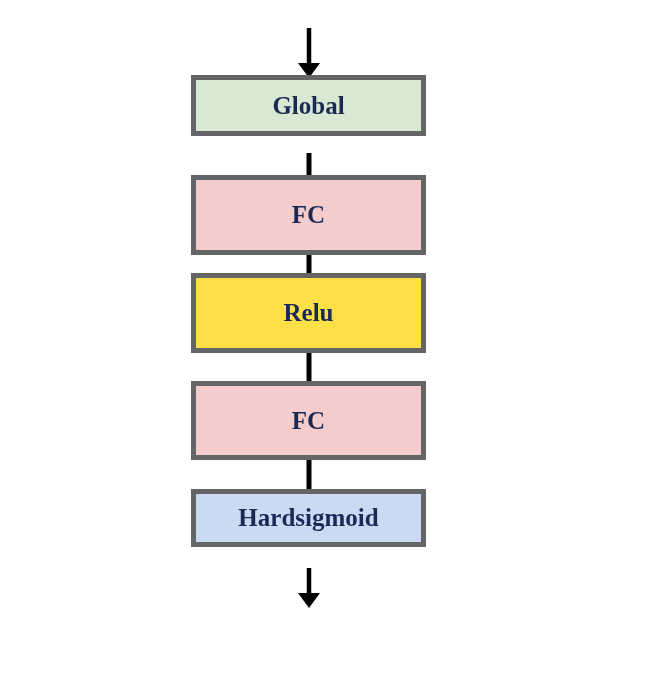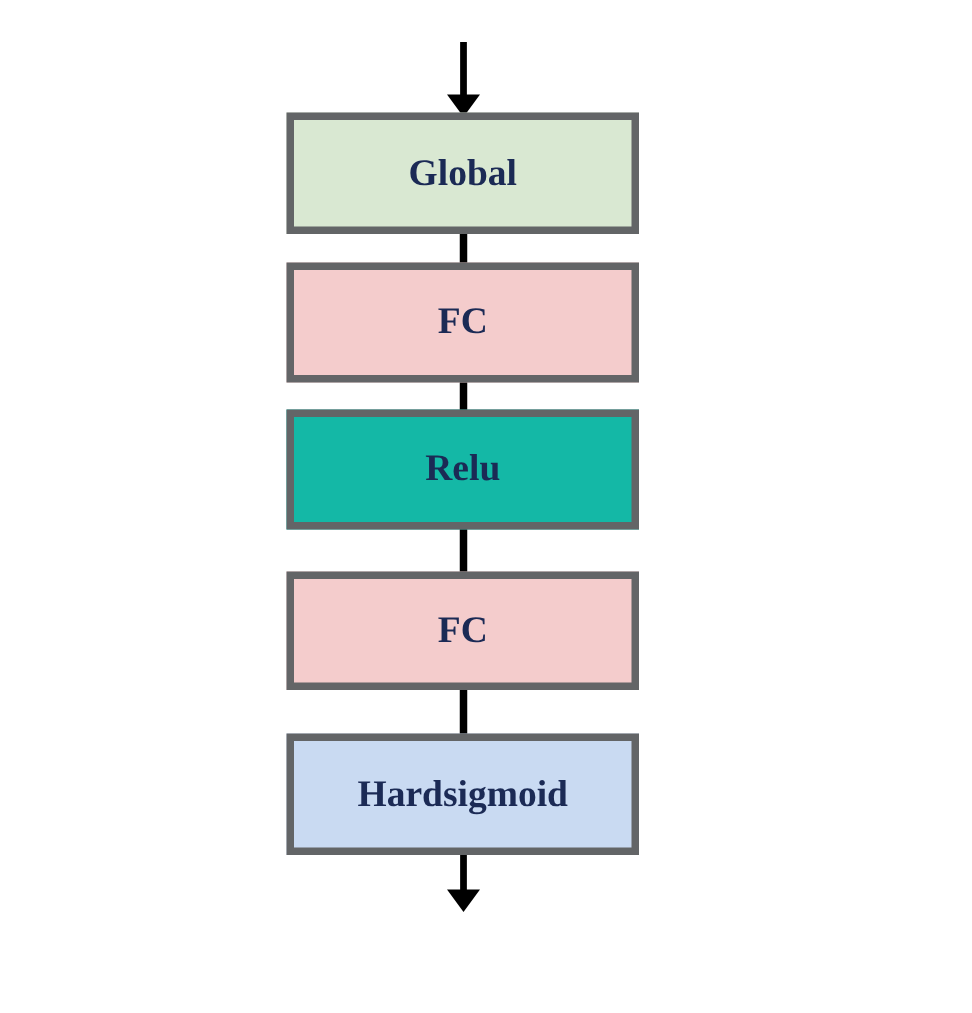--- a/index.html
+++ b/index.html
@@ -33,25 +33,25 @@
     flex-direction: column;
     align-items: center;
     justify-content: center;
     text-align: center;
     font-weight: bold;
     font-size: 25px;
     line-height: 36px;
     color: #1b2a55;
     z-index: 2;
   }
-  .node-1 { top: 75px;  height: 81px; }
+  .node-1 { top: 75px;  height: 61px; }
   .node-2 { top: 175px; height: 80px; }
   .node-3 { top: 273px; height: 80px; }
   .node-4 { top: 381px; height: 79px; }
-  .node-5 { top: 489px; height: 81px; }
+  .node-5 { top: 489px; height: 58px; }
   .node span { display: block; }
 </style>
 </head>
 <body>
 
 <div class="canvas">
 
   <svg class="flow-layer" viewBox="0 0 648 675" xmlns="http://www.w3.org/2000/svg">
 
     <g>
@@ -71,21 +71,21 @@
   </svg>
 
   <div class="node node-1" style="background-color: rgb(217, 232, 210);">
     <span>Global</span>
   </div>
 
   <div class="node node-2" style="background-color: rgb(244, 204, 204);">
     <span>FC</span>
   </div>
 
-  <div class="node node-3" style="background-color: #14b8a6;">
+  <div class="node node-3" style="background-color: #fde047;">
     <span>Relu</span>
   </div>
 
   <div class="node node-4" style="background-color: rgb(244, 204, 204);">
     <span>FC</span>
   </div>
 
   <div class="node node-5" style="background-color: rgb(201, 218, 242);">
     <span>Hardsigmoid</span>
   </div>

